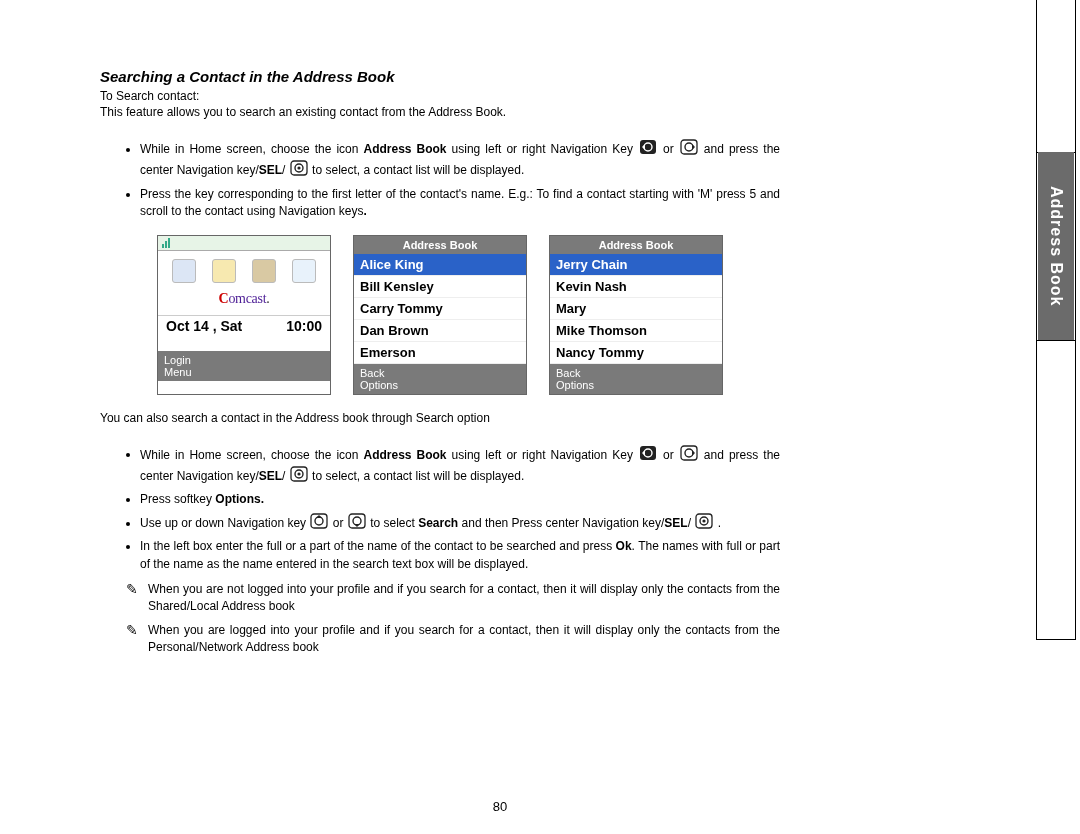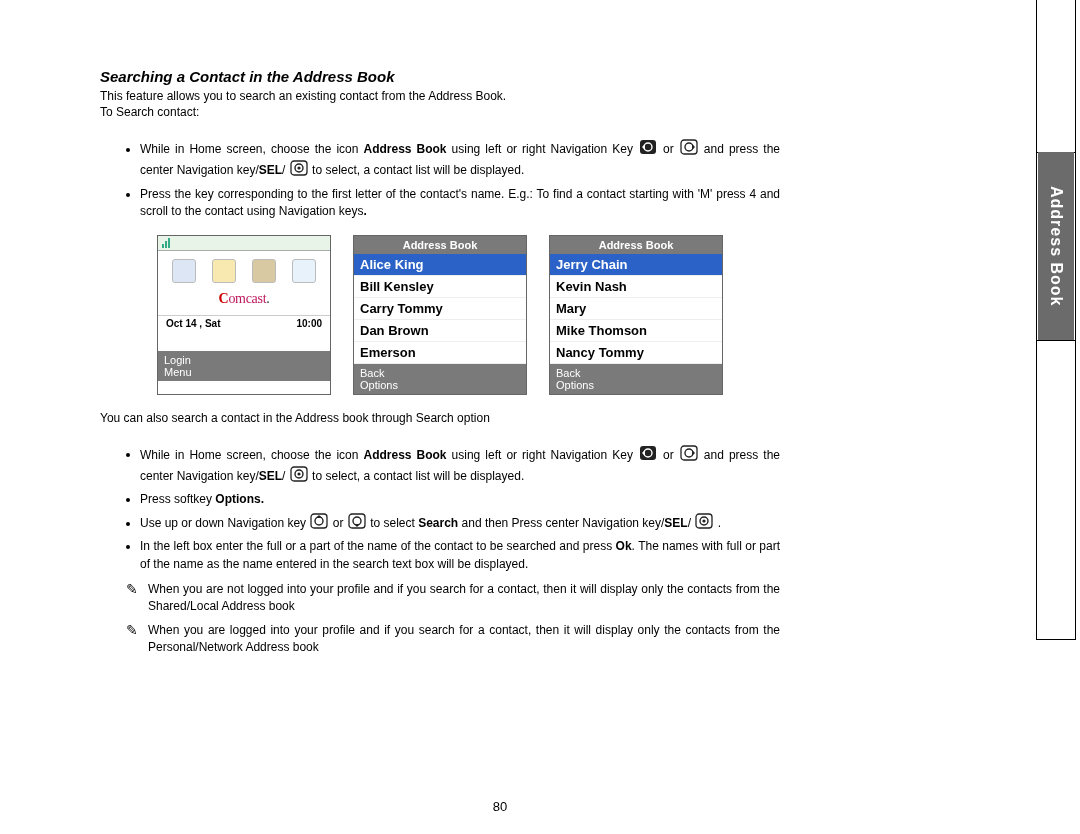--- a/index.html
+++ b/index.html
@@ -150,21 +150,21 @@
     font-family: Georgia, serif;
     font-size: 14px;
     margin-top: 4px;
     letter-spacing: -0.3px;
   }
   .comcast .c { color:#cc0000; font-weight:bold; }
   .datebar {
     display: flex;
     justify-content: space-between;
     padding: 2px 8px 3px 8px;
-    font-size: 10px;
+    font-size: 14px;
     font-weight: bold;
     border-top: 1px solid #ccc;
     margin-top: 8px;
   }
   .softkeys {
     background: #7a7a7a;
     color: #fff;
     display: flex;
     justify-content: space-between;
     padding: 3px 6px;
@@ -181,22 +181,22 @@
     background: #2a62c8;
     color: #fff;
   }
 </style>
 </head>
 <body>
 
 <div class="page">
 
   <h1>Searching a Contact in the Address Book</h1>
+  <p class="intro">To Search contact:</p>
   <p class="intro">This feature allows you to search an existing contact from the Address Book.</p>
-  <p class="intro">To Search contact:</p>
 
   <ul class="bullets">
     <li>
       <span>While in Home screen, choose the icon </span><b>Address Book</b><span> using left or right Navigation Key </span>
       <span class="nav-icon"><svg width="18" height="16">
             <rect x="1" y="1" width="16" height="14" rx="3" fill="#222"></rect>
             <circle cx="9" cy="8" r="4" fill="none" stroke="#fff" stroke-width="1.4"></circle>
             <polygon points="3,8 6,5 6,11" fill="#fff"></polygon>
           </svg></span>
       <span> or </span>
@@ -207,42 +207,42 @@
           </svg></span>
       <span> and press the center Navigation key/</span><b>SEL</b><span>/</span>
       <span class="nav-icon"><svg width="18" height="16">
             <rect x="1" y="1" width="16" height="14" rx="3" fill="none" stroke="#222" stroke-width="1.3"></rect>
             <circle cx="9" cy="8" r="4" fill="none" stroke="#222" stroke-width="1.4"></circle>
             <circle cx="9" cy="8" r="1.6" fill="#222"></circle>
           </svg></span>
       <span> to select, a contact list will be displayed.</span>
     </li>
     <li>
-      <span>Press the key corresponding to the first letter of the contact's name. E.g.: To find a contact starting with 'M' press 4 and scroll to the contact using Navigation keys</span><b>.</b>
+      <span>Press the key corresponding to the first letter of the contact's name. E.g.: To find a contact starting with 'M' press 5 and scroll to the contact using Navigation keys</span><b>.</b>
     </li>
   </ul>
 
   <div class="screens">
 
     <div class="screen">
       <div class="statusbar">
         <svg width="10" height="10">
             <rect x="0" y="6" width="2" height="4" fill="#3a8"></rect>
             <rect x="3" y="3" width="2" height="7" fill="#3a8"></rect>
             <rect x="6" y="0" width="2" height="10" fill="#3a8"></rect>
           </svg>
       </div>
       <div class="body">
         <div class="iconrow">
           <div class="mini-icon" style="background:#dce6f5"></div>
           <div class="mini-icon" style="background:#f7e9b0"></div>
           <div class="mini-icon" style="background:#d9c9a3"></div>
           <div class="mini-icon" style="background:#e8f2fb"></div>
         </div>
-        <div class="comcast"><span class="c">C</span><span style="color:#be185d">omcast</span><span style="color:#333">.</span></div>
+        <div class="comcast"><span class="c">C</span><span style="color:#4c1d95">omcast</span><span style="color:#333">.</span></div>
         <div class="datebar">
           <span>Oct 14 , Sat</span>
           <span>10:00</span>
         </div>
       </div>
       <div class="softkeys">
         <span>Login</span>
         <span>Menu</span>
       </div>
     </div>

